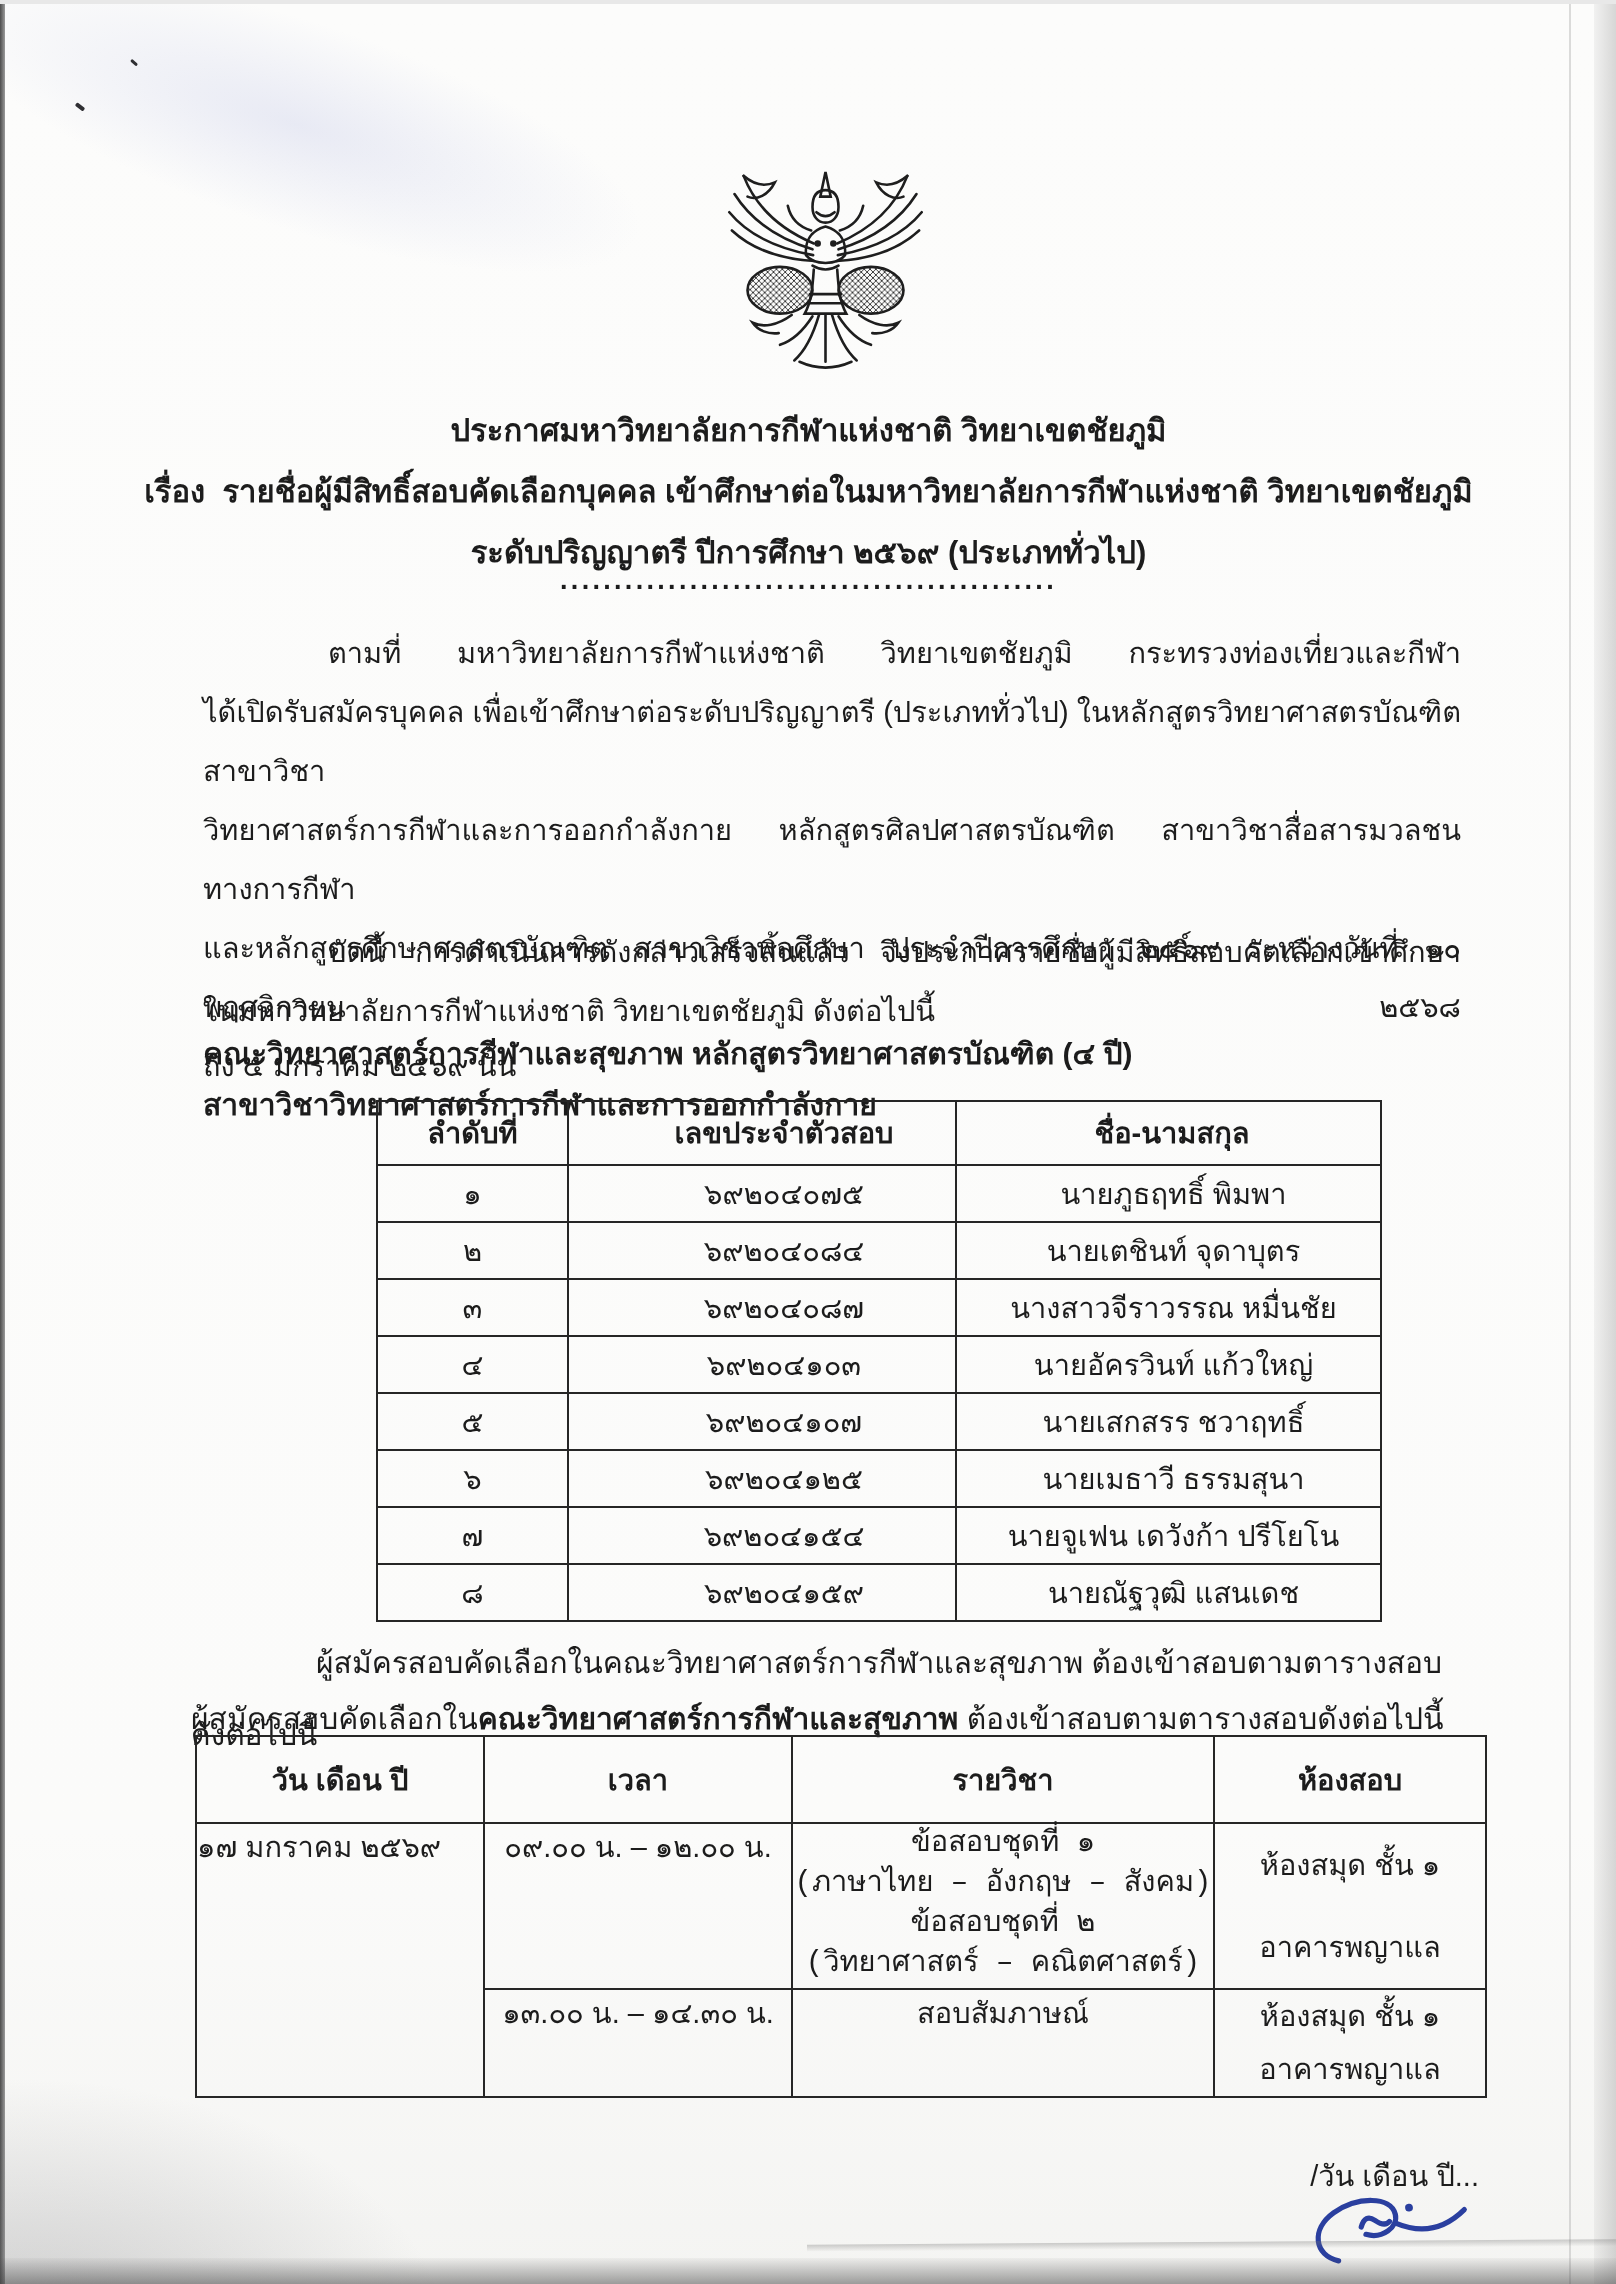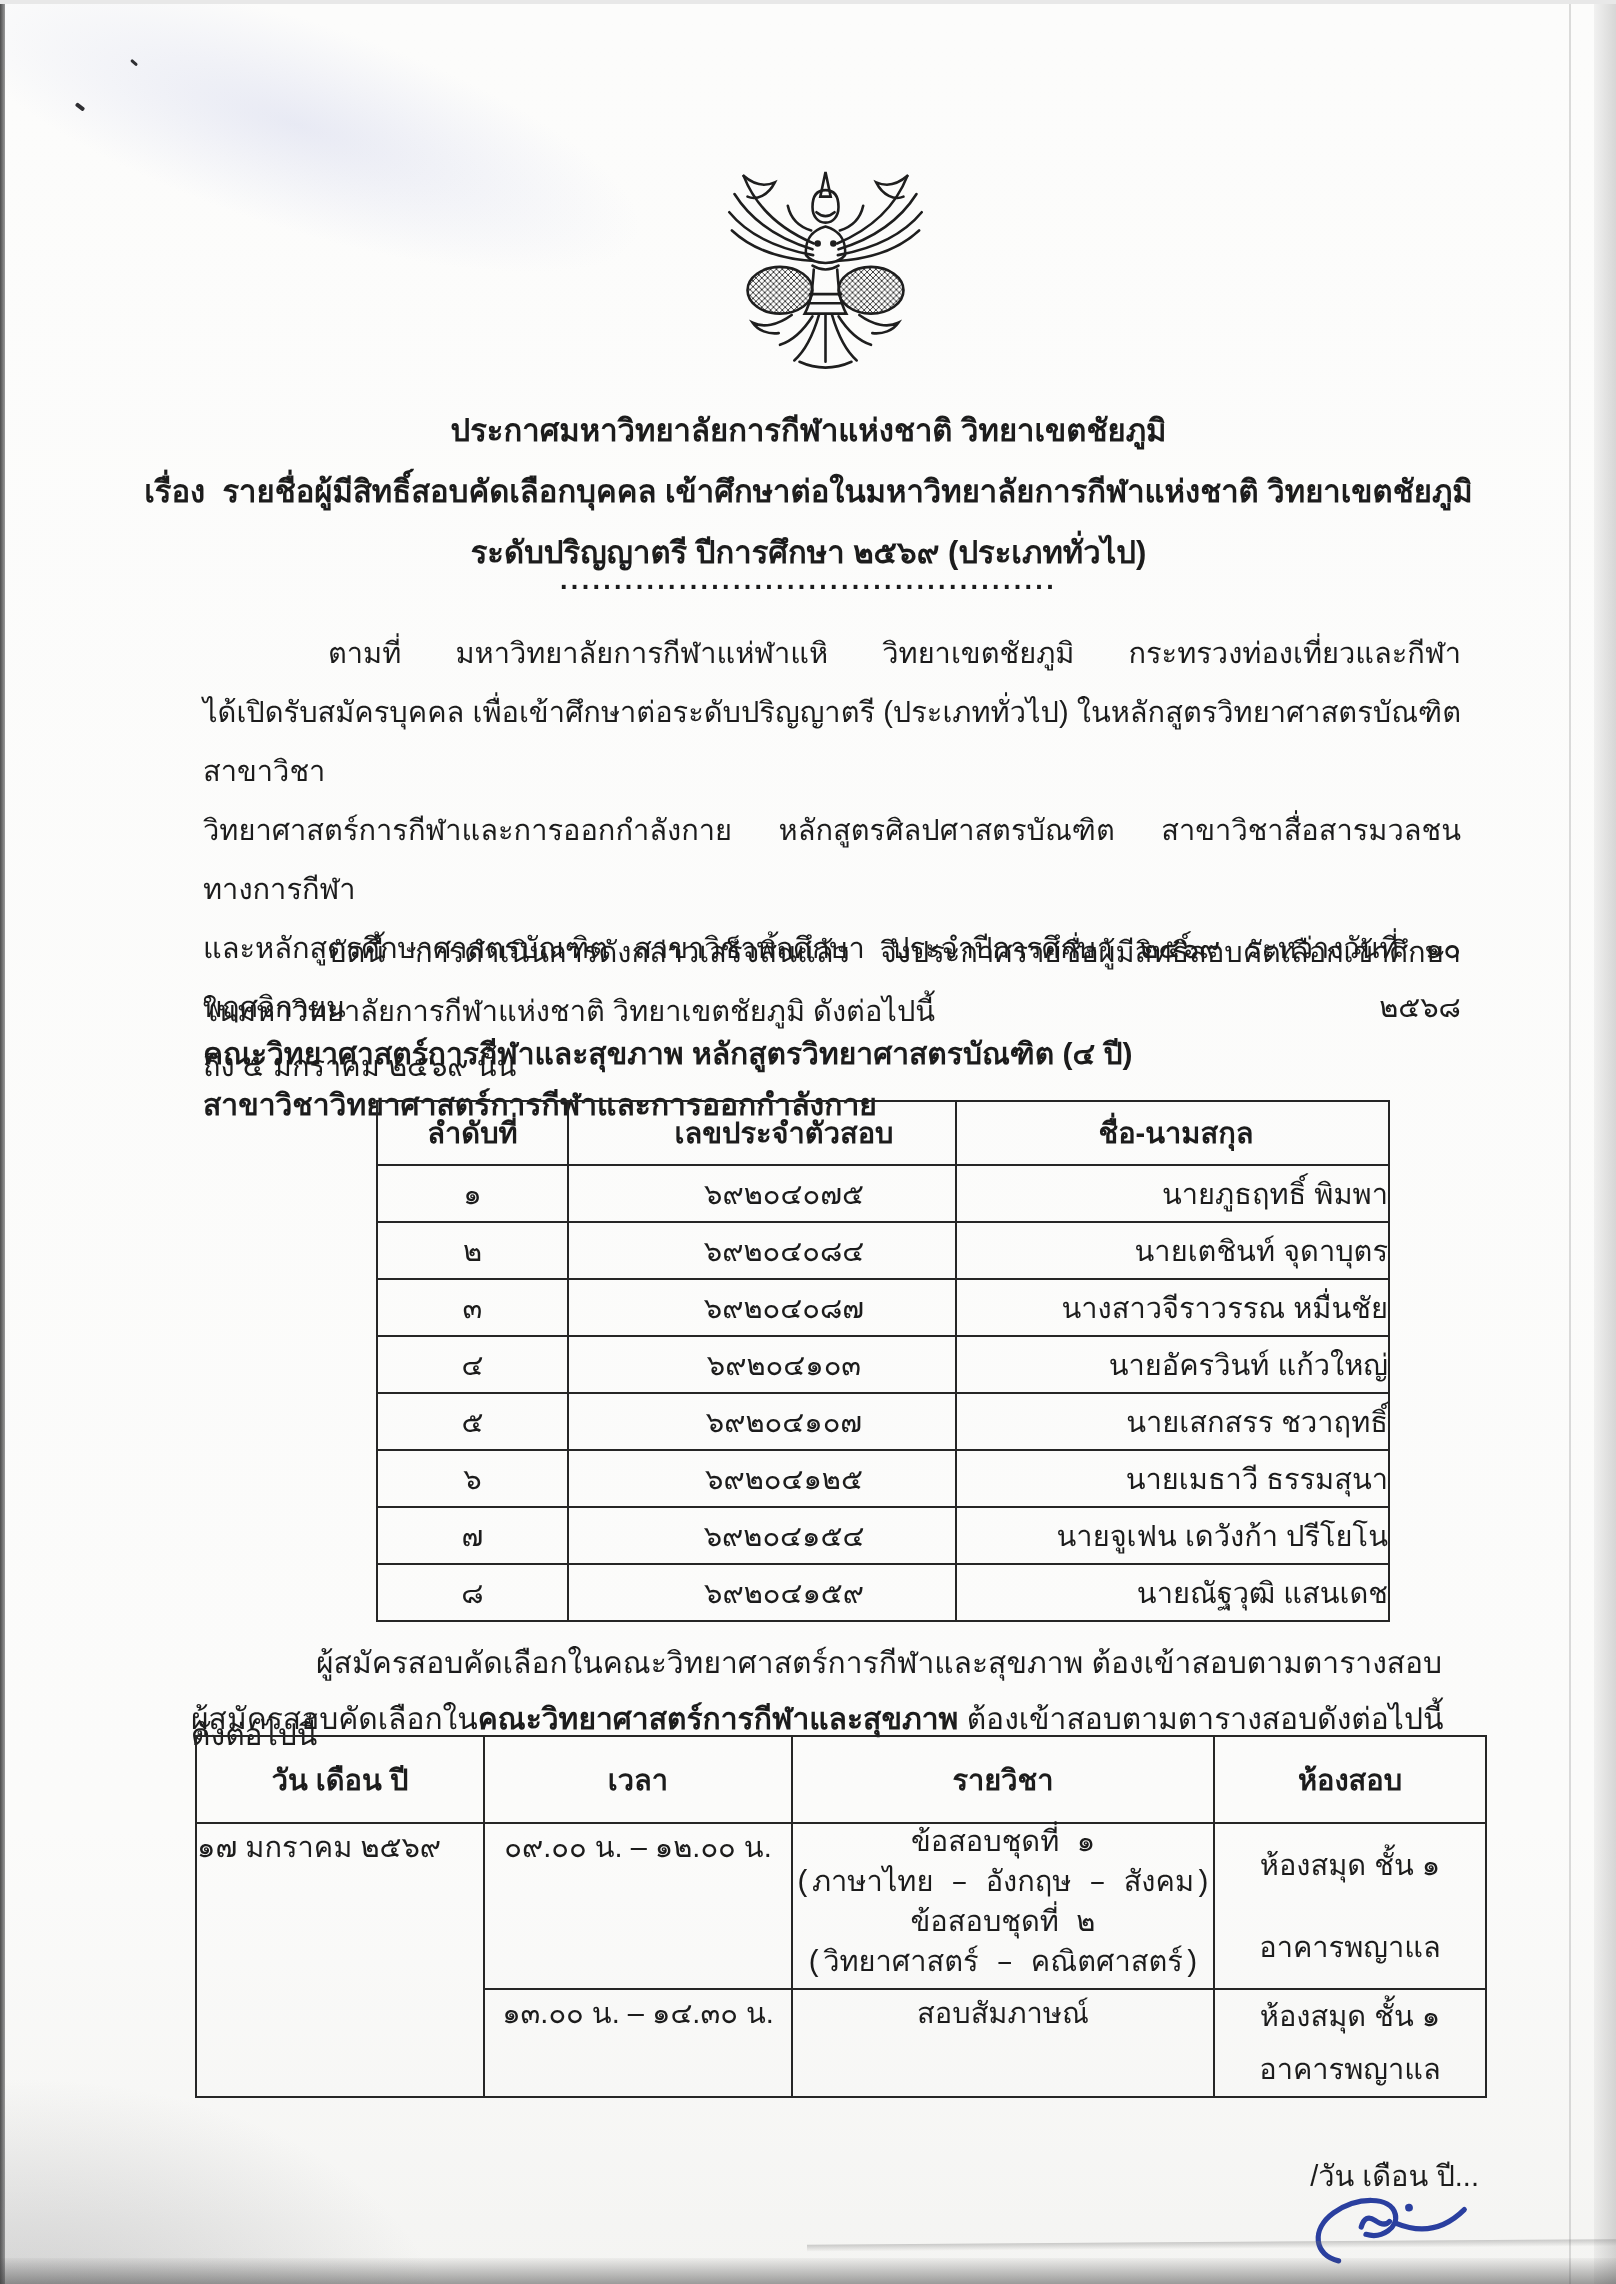--- a/index.html
+++ b/index.html
@@ -29,21 +29,21 @@
   .just{text-align:justify;text-align-last:justify;}
   .indent{text-indent:125px;}
   .sec-heads{left:203px;top:1024px;width:1258px;font-size:30px;font-weight:bold;line-height:51px;}
   
   .t1{left:376px;top:1096px;border-collapse:collapse;table-layout:fixed;}
   .t1 th,.t1 td{border:2px solid #262626;font-size:29px;padding:0;overflow:hidden;}
   .t1 th{height:62px;font-weight:bold;text-align:center;}
   .t1 td{height:55px;}
   .t1 .c-no{width:189px;text-align:center;}
   .t1 .c-id{width:342px;text-align:center;padding-left:44px;}
-  .t1 .c-name{width:413px;text-align:right;padding-left:18px;}
+  .t1 .c-name{width:413px;text-align:center;padding-left:10px;}
   
   .note{left:191px;width:1276px;font-size:30px;line-height:72px;}
   .n1{top:1623px;text-indent:125px;}
   .n2{top:1679px;}
   .bseg{font-weight:bold;}
   
   .t2{left:195px;top:1731px;border-collapse:collapse;table-layout:fixed;border-radius:7px;}
   .t2 th,.t2 td{border:2px solid #262626;font-size:29px;vertical-align:top;padding:0;}
   .t2 th{height:85px;font-weight:bold;text-align:center;vertical-align:middle;}
   .t2 .w1{width:286px;} .t2 .w2{width:306px;} .t2 .w3{width:420px;} .t2 .w4{width:270px;}
@@ -116,21 +116,21 @@
   </svg>
 
   <div class="abs title-block">
     <div>ประกาศมหาวิทยาลัยการกีฬาแห่งชาติ วิทยาเขตชัยภูมิ</div>
     <div>เรื่อง&nbsp; รายชื่อผู้มีสิทธิ์สอบคัดเลือกบุคคล เข้าศึกษาต่อในมหาวิทยาลัยการกีฬาแห่งชาติ วิทยาเขตชัยภูมิ</div>
     <div>ระดับปริญญาตรี ปีการศึกษา ๒๕๖๙ (ประเภททั่วไป)</div>
   </div>
   <div class="abs dots">..............................................</div>
 
   <div class="abs body-block p1">
-    <div class="just indent">ตามที่ มหาวิทยาลัยการกีฬาแห่ฬาแหิ วิทยาเขตชัยภูมิ กระทรวงท่องเที่ยวและกีฬา</div>
+    <div class="just indent">ตามที่ มหาวิทยาลัยการกีฬาแห่งชาติ วิทยาเขตชัยภูมิ กระทรวงท่องเที่ยวและกีฬา</div>
     <div class="just">ได้เปิดรับสมัครบุคคล เพื่อเข้าศึกษาต่อระดับปริญญาตรี (ประเภททั่วไป) ในหลักสูตรวิทยาศาสตรบัณฑิต สาขาวิชา</div>
     <div class="just">วิทยาศาสตร์การกีฬาและการออกกำลังกาย หลักสูตรศิลปศาสตรบัณฑิต สาขาวิชาสื่อสารมวลชนทางการกีฬา</div>
     <div class="just">และหลักสูตรศึกษาศาสตรบัณฑิต สาขาวิชาพลศึกษา ประจำปีการศึกษา ๒๕๖๙ ระหว่างวันที่ ๑๐ พฤศจิกายน ๒๕๖๘</div>
     <div>ถึง ๕ มกราคม ๒๕๖๙ นั้น</div>
   </div>
 
   <div class="abs body-block p2">
     <div class="just indent">บัดนี้ การดำเนินการดังกล่าวเสร็จสิ้นแล้ว จึงประกาศรายชื่อผู้มีสิทธิ์สอบคัดเลือกเข้าศึกษา</div>
     <div>ในมหาวิทยาลัยการกีฬาแห่งชาติ วิทยาเขตชัยภูมิ ดังต่อไปนี้</div>
   </div>

